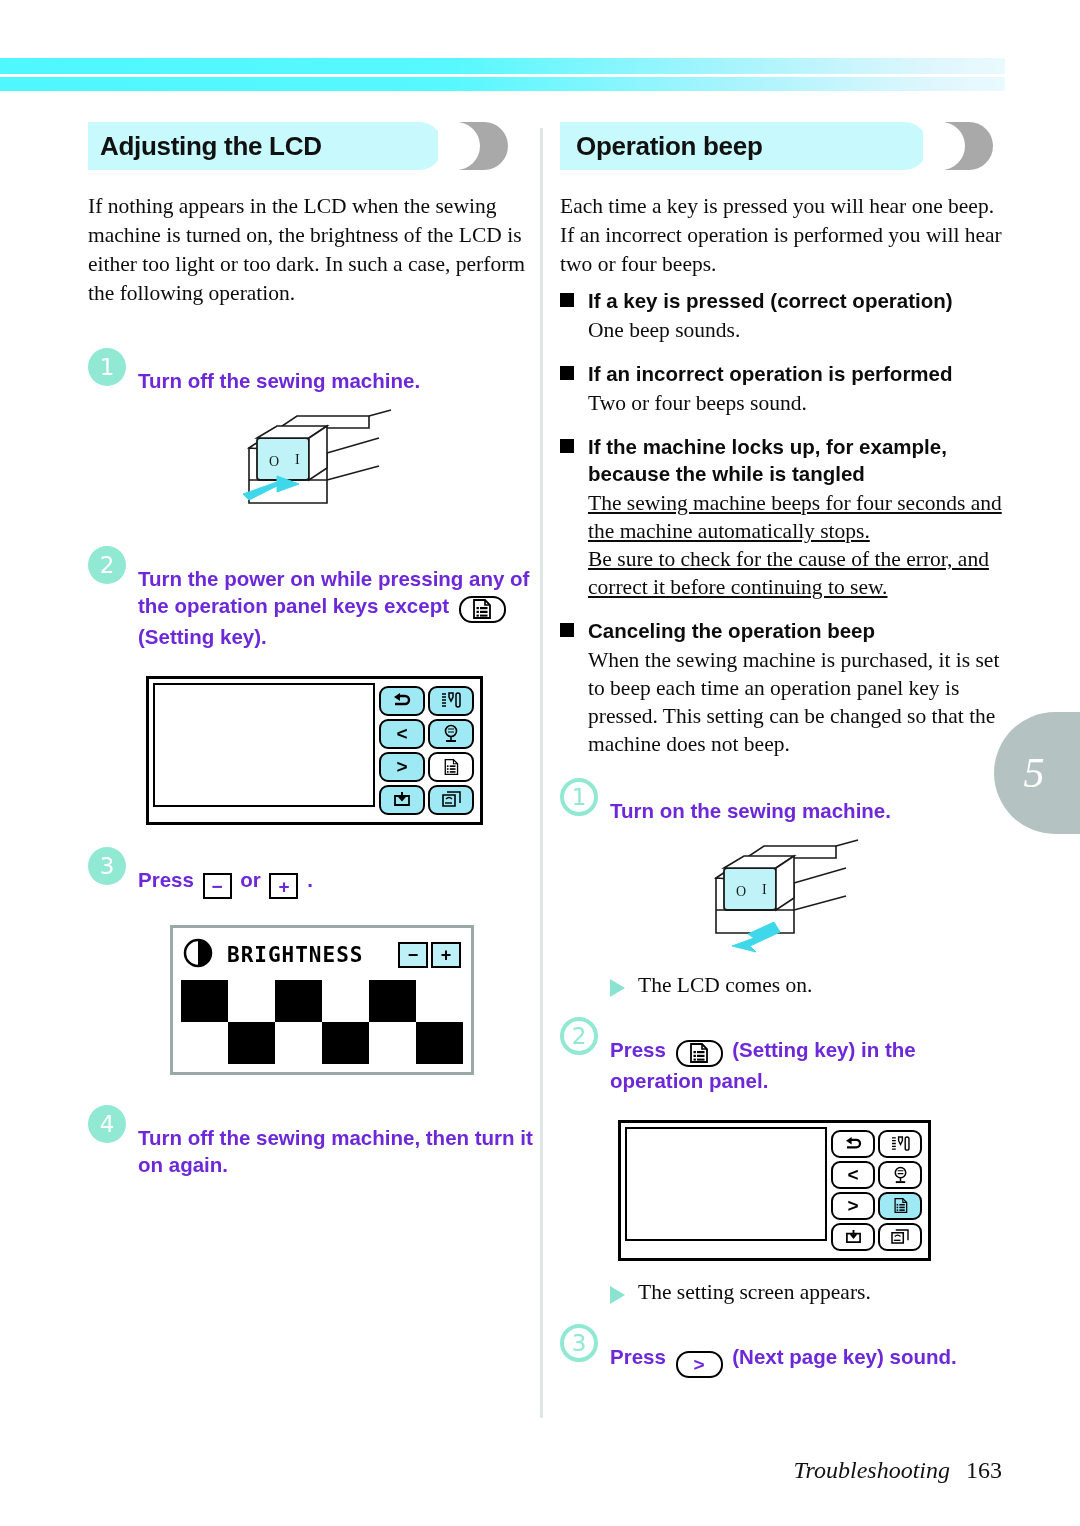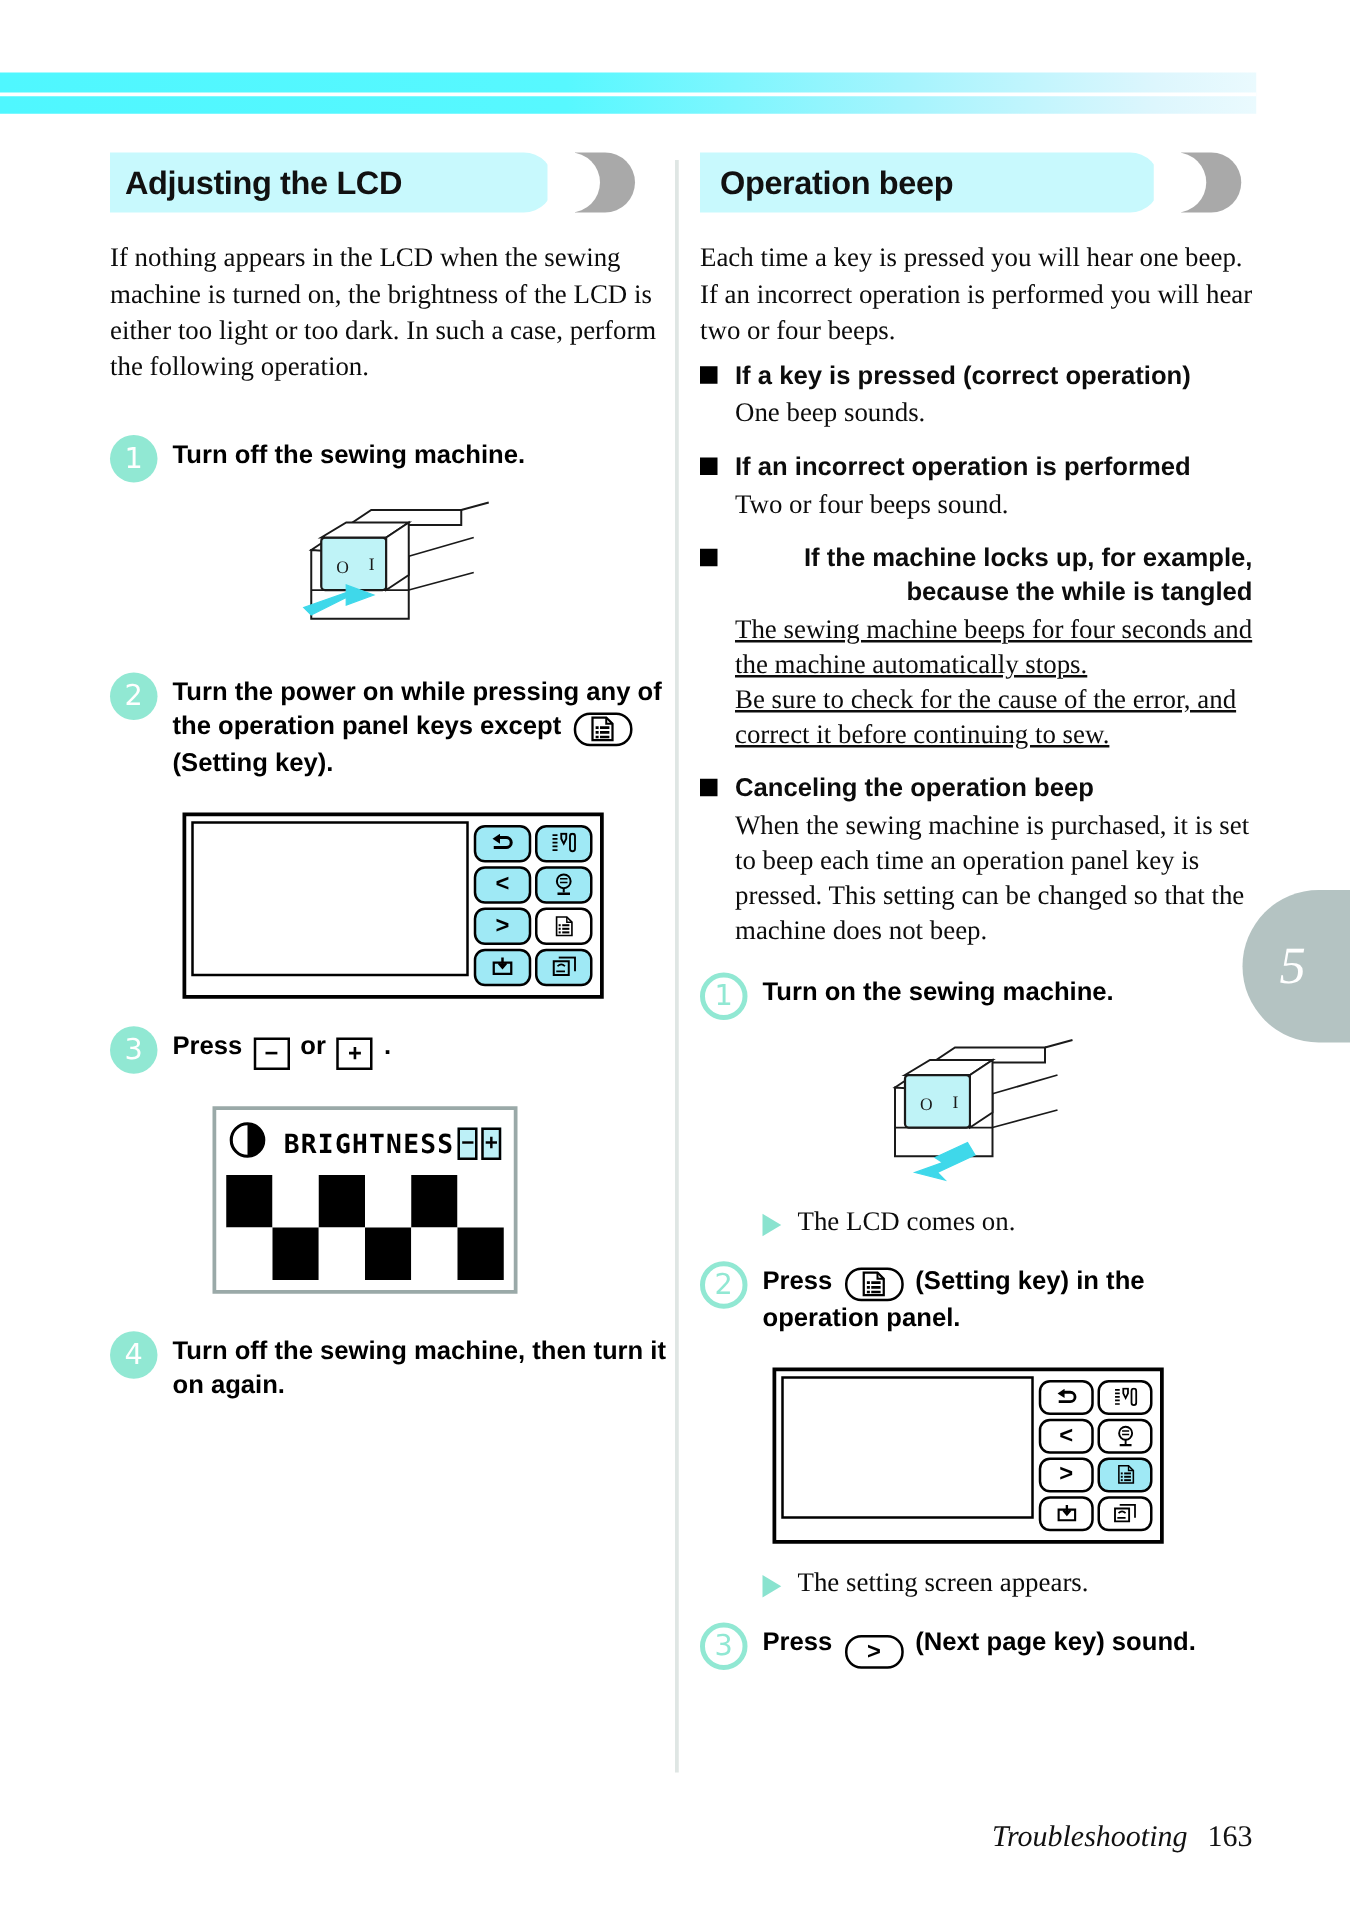--- a/index.html
+++ b/index.html
@@ -134,21 +134,20 @@
   
   .bullet-block { margin-bottom: 4px; }
   .bullet-head {
     display: flex;
     align-items: flex-start;
     font-size: 20.5px;
     font-weight: bold;
     line-height: 27px;
     color: #0c0c0c;
     margin-bottom: 2px;
-    text-align: right;
   }
   .bullet-square {
     width: 14px;
     height: 14px;
     background: #000;
     margin: 6px 14px 0 0;
     flex: none;
   }
   .bullet-body {
     font-family: "Liberation Serif", serif;
@@ -184,22 +183,23 @@
   .step-num.outline {
     background: transparent;
     border: 4px solid #91e8d3;
     color: #91e8d3;
     box-sizing: border-box;
   }
   .step-text {
     font-size: 20.5px;
     font-weight: bold;
     line-height: 27px;
-    color: #000000;
+    color: #6d28d9;
     padding-top: 6px;
+    margin-top: 17px;
   }
 
   
   .result-line {
     display: flex;
     align-items: flex-start;
     margin: 14px 0 14px 50px;
   }
   .result-arrow {
     width: 0;
@@ -286,21 +286,21 @@
     justify-content: center;
   }
   .pkey.off { background: #ffffff; }
   .pkey.on  { background: #9fe9f5; }
 
   
   .lcd-fig { margin: 26px 0 26px 82px; }
   .lcd-box {
     border: 3px solid #9aa9a8;
     background: #fff;
-    width: 244px;
+    width: 304px;
     padding: 7px 8px 8px 8px;
     box-sizing: border-box;
   }
   .lcd-top {
     display: flex;
     align-items: center;
     height: 40px;
     padding: 0 2px;
   }
   .lcd-title {

